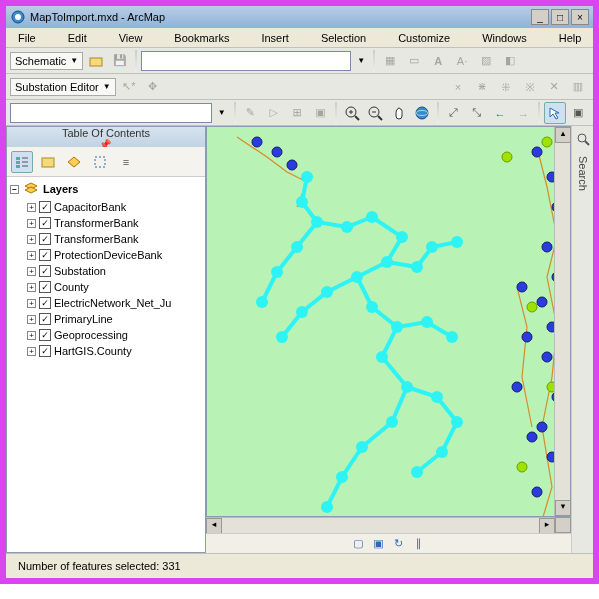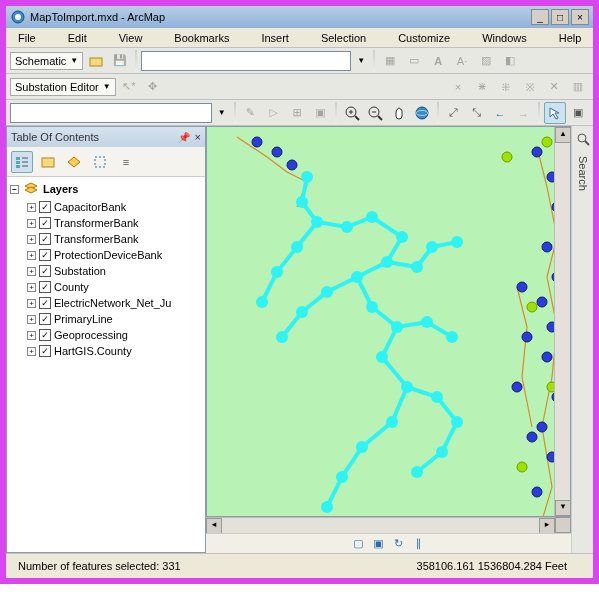--- a/index.html
+++ b/index.html
@@ -15,21 +15,21 @@
   .toolbar { height: 26px; background: #e8e8e2; border-bottom: 1px solid #c0c0c0; display: flex; align-items: center; padding: 0 4px; gap: 2px; }
   .tbtn { width: 22px; height: 22px; display:flex; align-items:center; justify-content:center; color: #555; border: 1px solid transparent; border-radius: 2px; }
   .tbtn.disabled { opacity: 0.45; }
   .tbtn.active { border-color:#7aa; background:#cfe0f0; }
   .dropdown { padding: 2px 4px; border: 1px solid #aaa; background: #f8f8f4; display:flex; align-items:center; gap:4px; }
   .dropdown .arrow { font-size:8px; }
   .textbox { background: #fff; border: 1px solid #7a8ba8; height: 20px; }
   .sep { width:2px; height:22px; background: linear-gradient(#ccc,#eee); margin: 0 2px; }
   .main { flex: 1; display: flex; min-height: 0; }
   .toc { width: 200px; background: #fff; border: 1px solid #8a9bb2; display: flex; flex-direction: column; }
-  .toc-header { background: linear-gradient(#d6e3ef,#c2d3e2); height: 20px; display: flex; align-items: center; padding: 0 4px; font-size: 11px; color: #333; }
+  .toc-header { background: linear-gradient(#d6e3ef,#c2d3e2); height: 20px; display: flex; align-items: center; padding: 0 4px; font-size: 11px; color: #333; flex-direction: column; }
   .toc-header .spacer { flex: 1; }
   .toc-tbar { height: 30px; background: #f4f3ee; border-bottom: 1px solid #ccc; display:flex; align-items:center; padding: 0 4px; gap:4px; }
   .toc-tree { flex:1; overflow:auto; padding: 2px 0; }
   .tree-root { display:flex; align-items:center; gap:4px; padding: 1px 3px; font-weight: bold; }
   .tree-item { display:flex; align-items:center; gap:3px; padding: 0 2px 0 20px; height:16px; }
   .expander { width:9px; height:9px; border:1px solid #888; font-size:8px; line-height:7px; text-align:center; background:#fff; }
   .chk { width:12px; height:12px; border:1px solid #555; background:#fff; display:flex; align-items:center; justify-content:center; font-size:9px; color:#000;}
   .mapwrap { flex:1; display:flex; position:relative; border:1px solid #8a9bb2; background:#fff; }
   .mapcanvas { flex:1; position:relative; overflow:hidden; }
   .mapcanvas svg { position:absolute; top:0; left:0; }
@@ -380,15 +380,14 @@
       <span><svg width="14" height="14">
             <circle cx="6" cy="6" r="4" fill="none" stroke="#555"></circle>
             <line x1="9" y1="9" x2="13" y2="13" stroke="#555" stroke-width="2"></line>
           </svg></span>
       <span class="vtext">Search</span>
     </div>
   </div>
 
   <div class="statusbar">
     <span class="cell">Number of features selected: 331</span>
-    <span class="coords">358106.161  1536804.284 Feet</span>
   </div>
 </div>
 
 </body></html>

